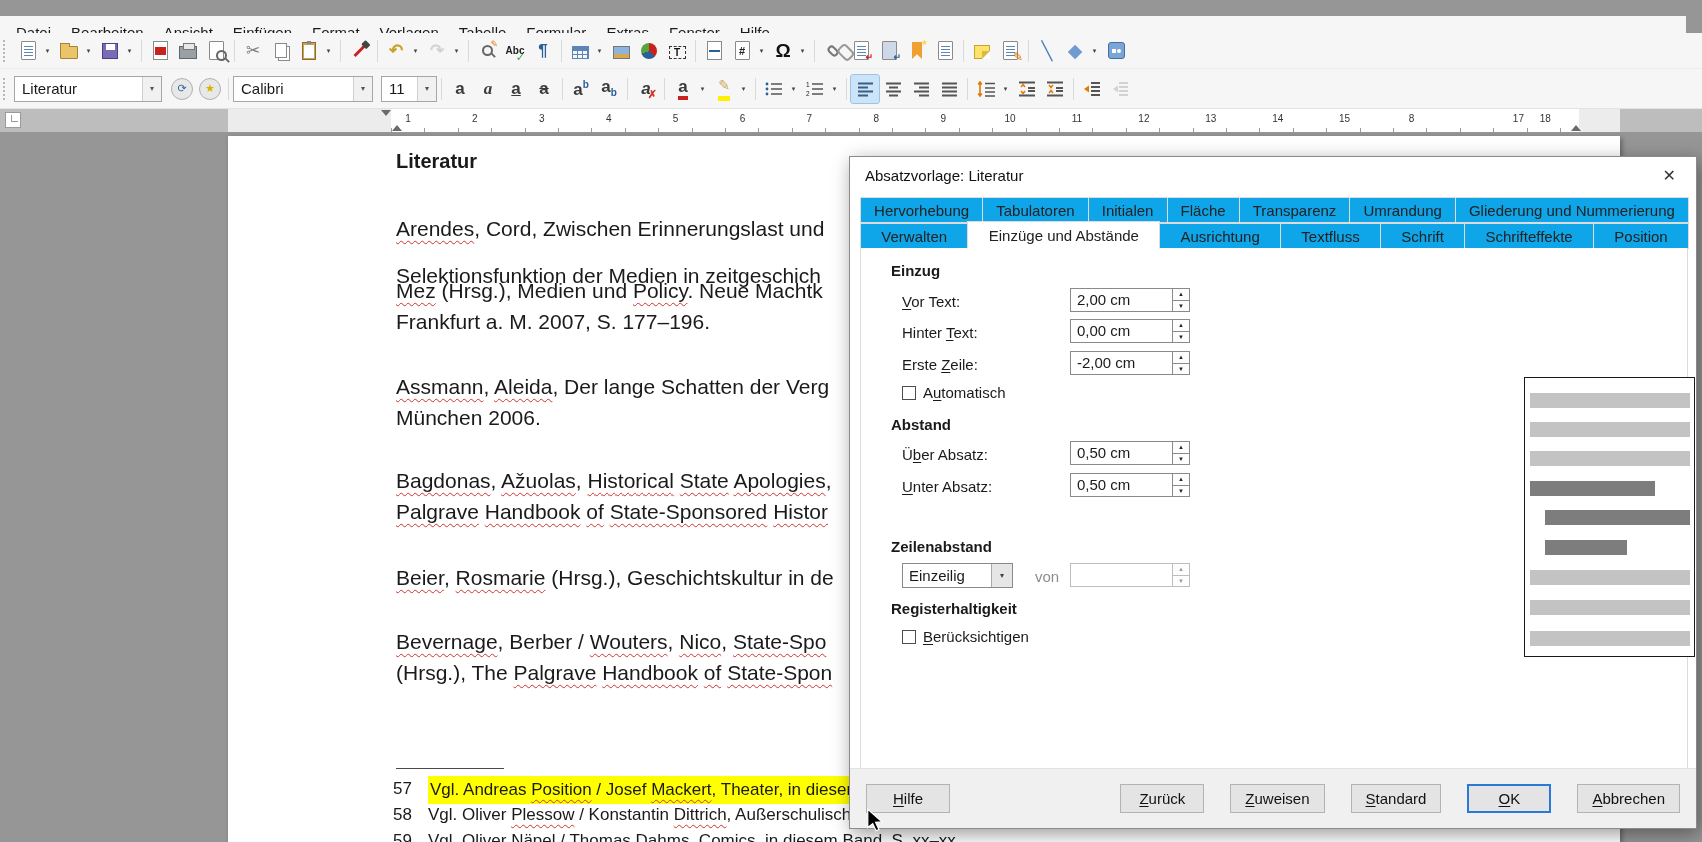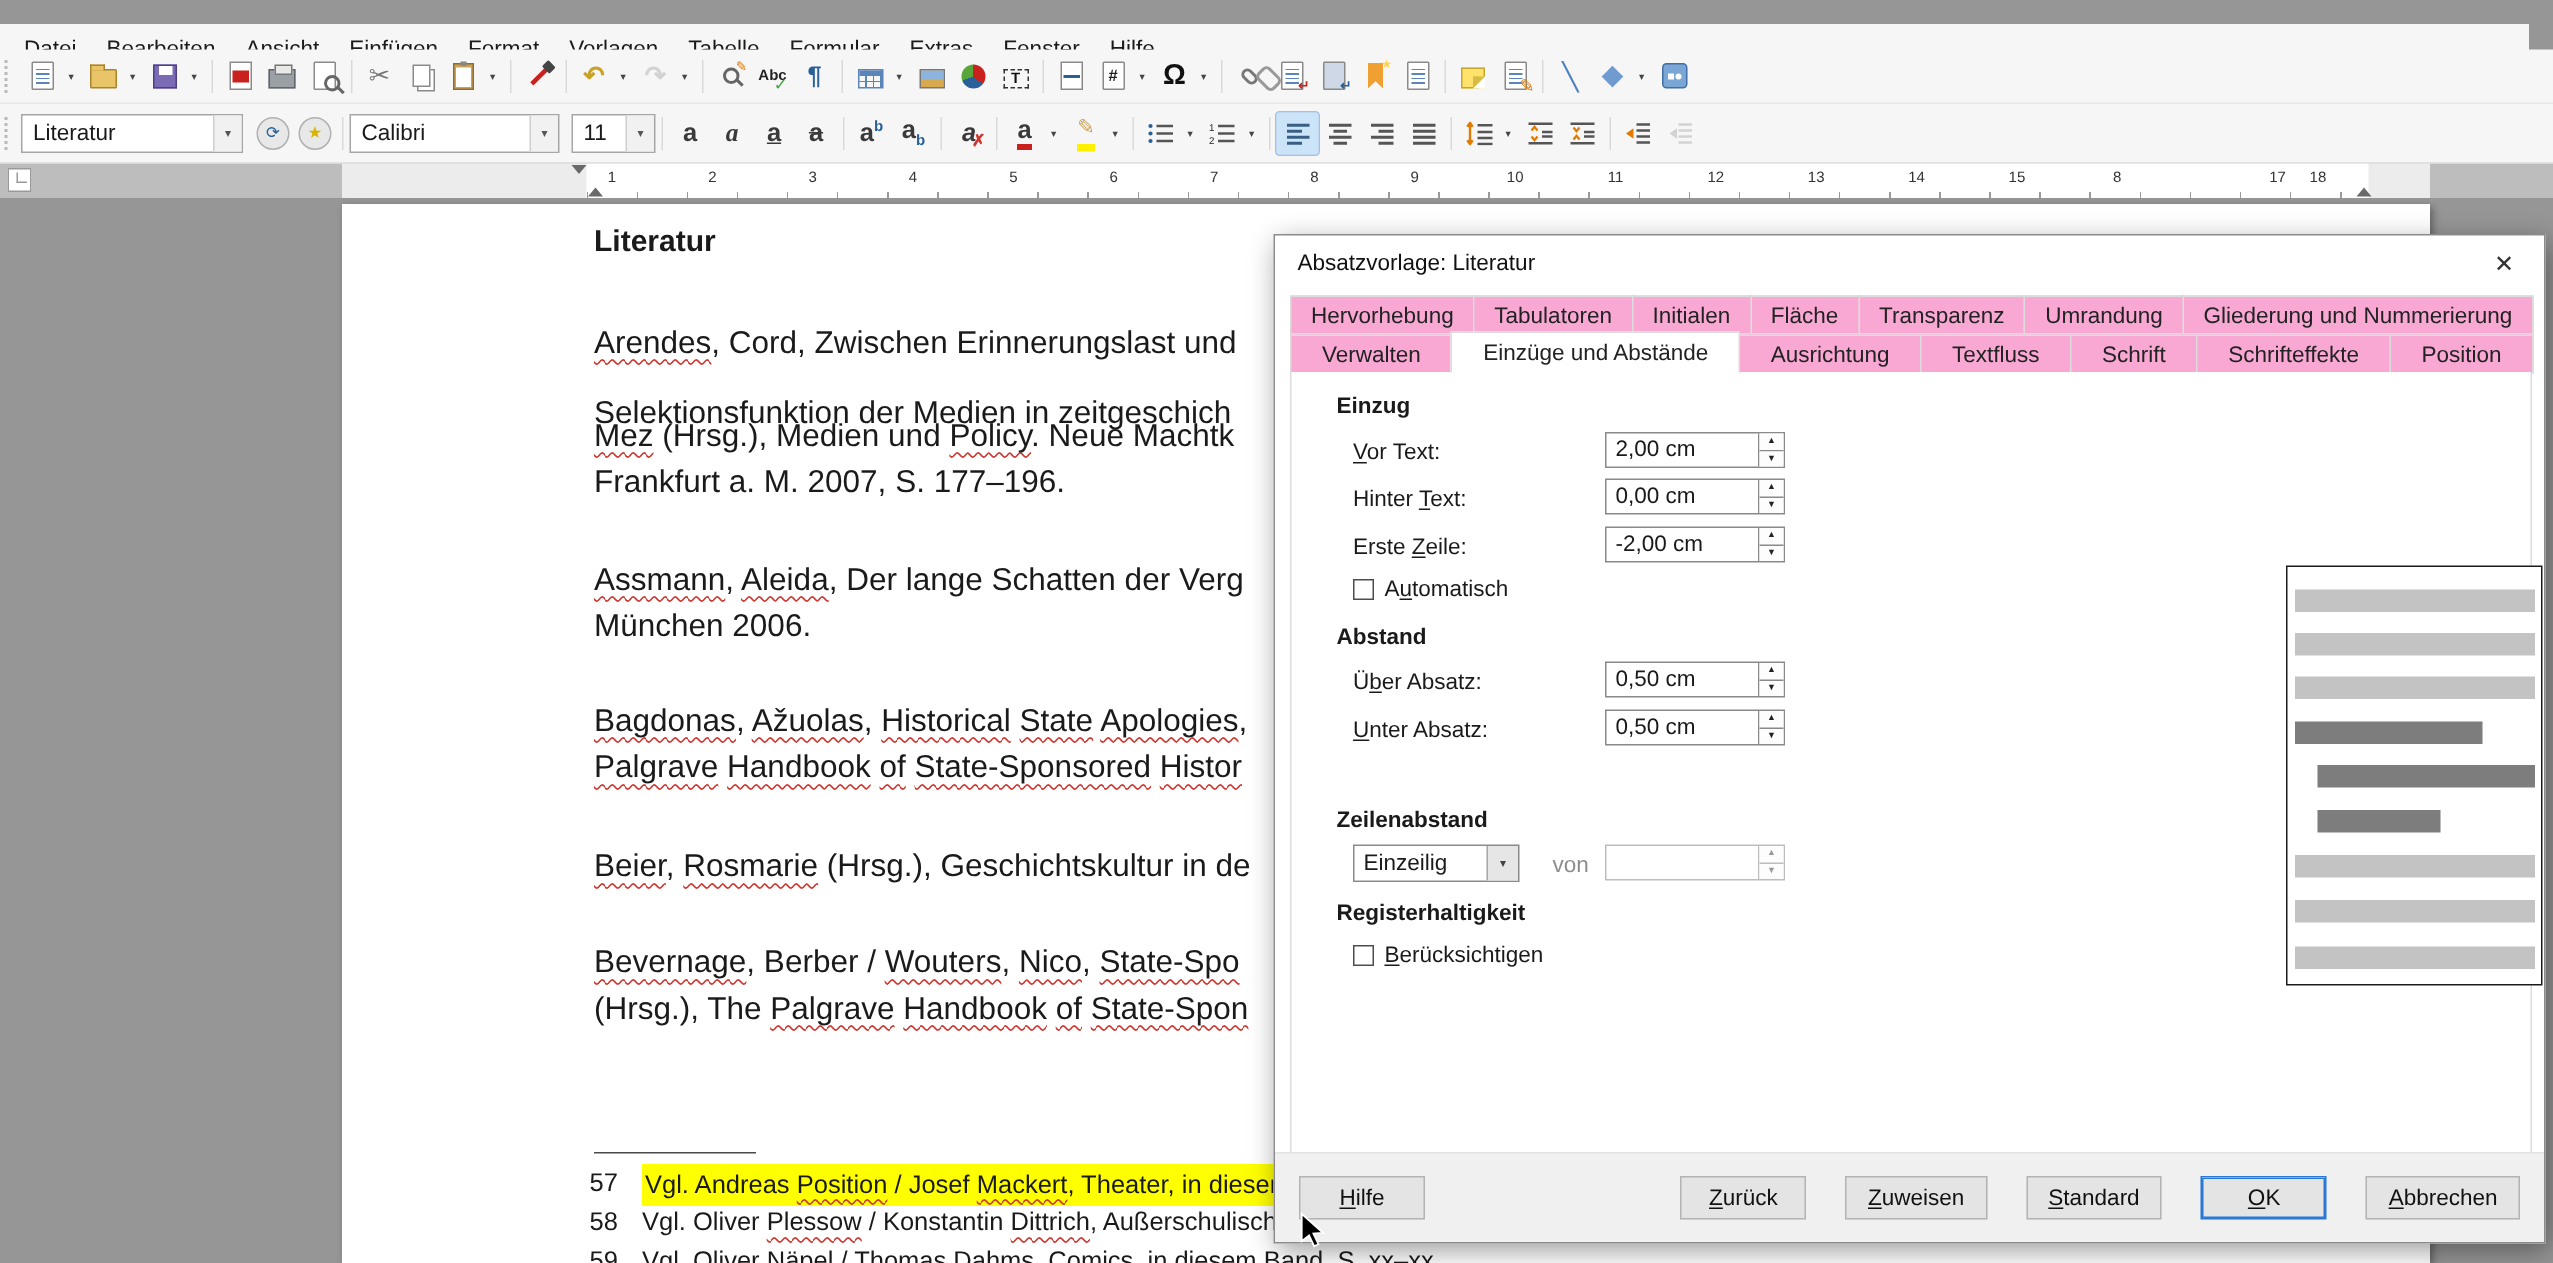--- a/index.html
+++ b/index.html
@@ -88,21 +88,21 @@
   .hl{background:#ffff00;padding:1px 3px 2px 2px}
   #fnsep{position:absolute;left:168px;top:632px;width:108px;height:1px;background:#4a4a4a}
 
   
   #dialog{position:absolute;left:849px;top:156px;width:848px;height:673px;background:#fff;border:1px solid #8b8b8b;box-shadow:3px 5px 18px rgba(0,0,0,.4);z-index:30;font-size:15px}
   #dlg-title{position:absolute;left:15px;top:10px;font-size:15px;color:#111}
   #dlg-close{position:absolute;right:14px;top:7px;font-size:16px;color:#333;padding:2px 6px}
   .tabrow{position:absolute;left:10px;width:828px;height:26px;display:flex}
   #tabrow1{top:40px}
   #tabrow2{top:66px}
-  .tab{flex:1 1 auto;display:flex;align-items:center;justify-content:center;padding:0 12px;white-space:nowrap;background:#f9a8d4;border:1px solid #dcdcdc;margin-right:-1px;color:#222}
+  .tab{flex:1 1 auto;display:flex;align-items:center;justify-content:center;padding:0 12px;white-space:nowrap;background:#0ea5e9;border:1px solid #dcdcdc;margin-right:-1px;color:#222}
   .tab.active{background:#fff;border-bottom-color:#fff;position:relative;z-index:2;margin-top:-2px}
   #dlg-panel{position:absolute;left:10px;top:91px;width:828px;height:522px;background:#fff;border:1px solid #dcdcdc;border-top:none}
   .dsec{position:absolute;left:30px;font-weight:700}
   .dlabel{position:absolute;left:41px;font-size:15px;font-weight:400}
   .field{position:absolute;height:24px;border:1px solid #8a8a8a;background:#fff;display:flex;width:120px}
   .field .val{flex:1;font-size:15px;padding:2px 0 0 6px;white-space:nowrap}
   .spin{width:17px;border-left:1px solid #8a8a8a;display:flex;flex-direction:column}
   .spin div{flex:1;display:flex;align-items:center;justify-content:center;font-size:6px;color:#222;background:#fdfdfd}
   .spin div:first-child{border-bottom:1px solid #8a8a8a}
   .field.disabled{border-color:#bdbdbd}

